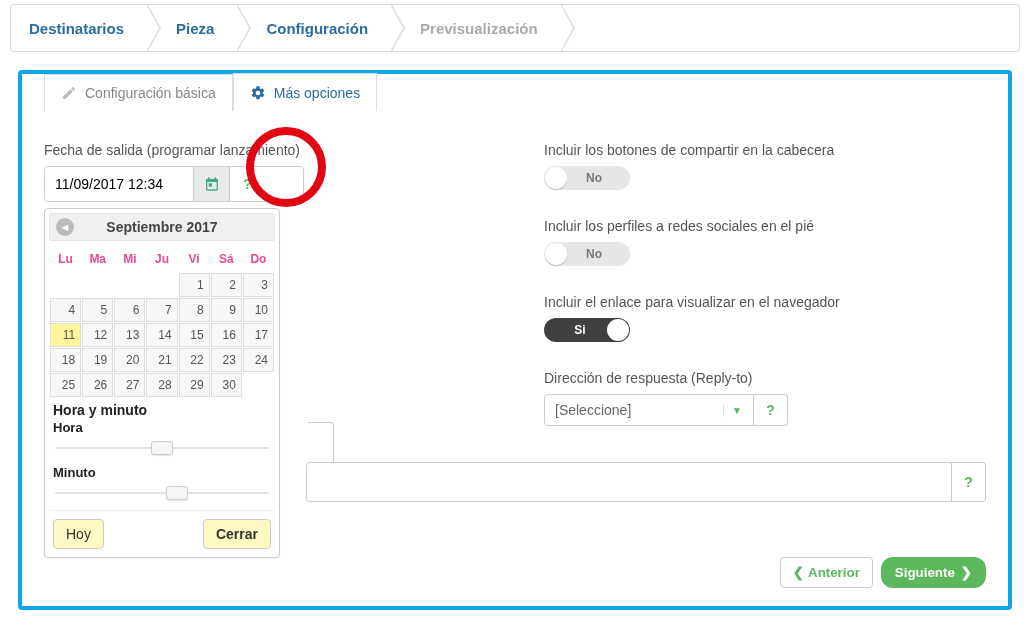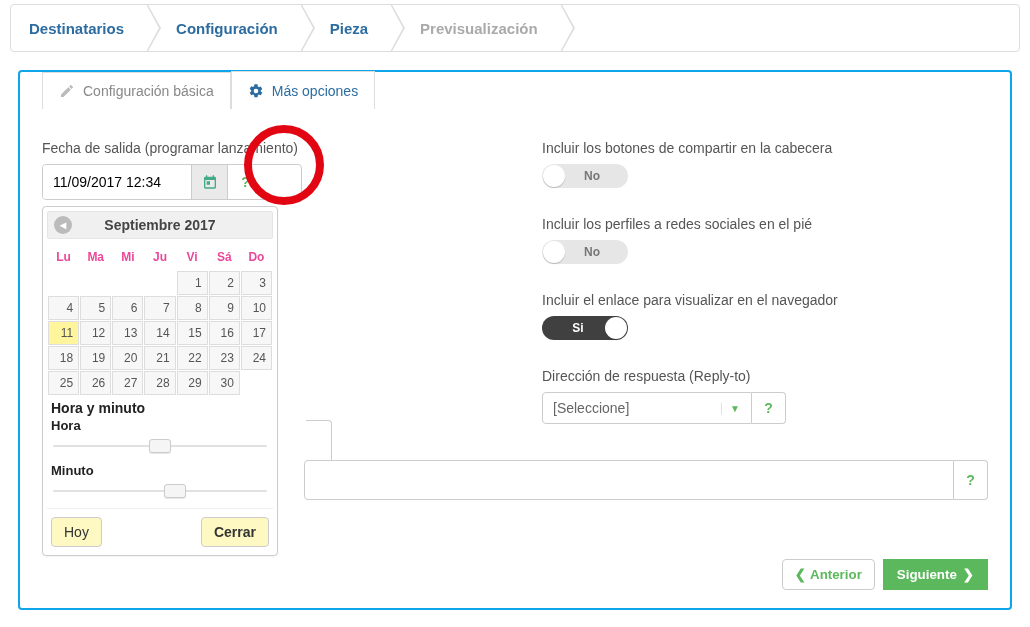--- a/index.html
+++ b/index.html
@@ -9,21 +9,21 @@
   
   .wizard { border: 1px solid #ddd; border-radius: 4px; margin: 4px 10px 0 10px; height: 48px; display: flex; align-items: center; position: relative; overflow: hidden; }
   .wiz-step { position: relative; height: 100%; display: flex; align-items: center; padding: 0 22px 0 30px; font-size: 15px; color: #aaa; font-weight: 600; }
   .wiz-step:first-child { padding-left: 18px; }
   .wiz-step::after { content: ""; position: absolute; right: -13px; top: 50%; transform: translateY(-50%); border-left: 13px solid #fff; border-top: 24px solid transparent; border-bottom: 24px solid transparent; z-index: 2; }
   .wiz-step::before { content: ""; position: absolute; right: -15px; top: 50%; transform: translateY(-50%); border-left: 14px solid #ddd; border-top: 25px solid transparent; border-bottom: 25px solid transparent; z-index: 1; }
   .wiz-step.done { color: #2c6ca0; font-weight: 700; }
   .wiz-step.active { color: #2c6ca0; font-weight: 700; }
 
   
-  .panel { border: 2px solid #0ea5e9; border-radius: 4px; margin: 18px 18px 10px 18px; padding: 0 22px 22px 22px; position: relative; min-height: 540px; }
+  .panel { border: 4px solid #0ea5e9; border-radius: 4px; margin: 18px 18px 10px 18px; padding: 0 22px 22px 22px; position: relative; min-height: 540px; }
 
   
   .tabs { display: flex; margin-top: -1px; }
   .tab { border: 1px solid #ddd; border-bottom: none; padding: 10px 16px; margin-top: 0; display: flex; align-items: center; gap: 8px; cursor: pointer; background: #fff; }
   .tab.inactive { background: #fff; color: #888; margin-top: 1px; border-top-color:#ddd;}
   .tab.active { color: #2c6ca0; border-top: 1px solid #ddd; position: relative; top: 0; }
   .tabs-underline { border-bottom: 1px solid transparent; }
   .tab svg { width: 16px; height: 16px; }
   .tab.inactive svg { fill: #bbb; }
   .tab.active svg { fill: #2c6ca0; }
@@ -82,38 +82,38 @@
   .select-row .help { border: 1px solid #ccc; border-left: none; border-radius: 0 4px 4px 0; width: 34px; display:flex; align-items:center; justify-content:center; color:#5cb85c; font-weight:700; }
 
   
   .ta-row { position: absolute; left: 284px; right: 22px; top: 388px; display: flex; }
   .ta { flex: 1; height: 40px; border: 1px solid #ccc; border-radius: 4px 0 0 4px; background: #fff; resize: none; }
   .ta-help { width: 34px; border: 1px solid #ccc; border-left: none; border-radius: 0 4px 4px 0; display:flex; align-items:center; justify-content:center; color:#5cb85c; font-weight:700; }
 
   
   .panel-footer { position: absolute; right: 22px; bottom: 18px; display: flex; gap: 8px; }
   .btn-prev { border:1px solid #ccc; border-radius:4px; padding:7px 12px; background:#fff; color:#5cb85c; font-weight:600; display:flex; align-items:center; gap:4px;}
-  .btn-next { border:none; border-radius:0; padding:8px 14px; background:#5cb85c; color:#fff; font-weight:700; display:flex; align-items:center; gap:6px;}
+  .btn-next { border:none; border-radius:12px; padding:8px 14px; background:#5cb85c; color:#fff; font-weight:700; display:flex; align-items:center; gap:6px;}
 
   
   .ghost-border { position:absolute; left: 264px; top: 280px; height: 60px; width: 26px; border: 1px solid #ccc; border-left:none; border-radius:0 4px 4px 0;}
 </style>
 </head>
 <body>
 <div class="page">
 
 <div class="wizard">
   <div class="wiz-step done">
         <span>Destinatarios</span>
       </div>
+  <div class="wiz-step done">
+        <span>Pieza</span>
+      </div>
   <div class="wiz-step active">
         <span>Configuración</span>
-      </div>
-  <div class="wiz-step done">
-        <span>Pieza</span>
       </div>
   <div class="wiz-step">
         <span>Previsualización</span>
       </div>
 </div>
 
 <div class="panel">
 
   <div class="tabs tabs-underline">
     <div class="tab inactive">

